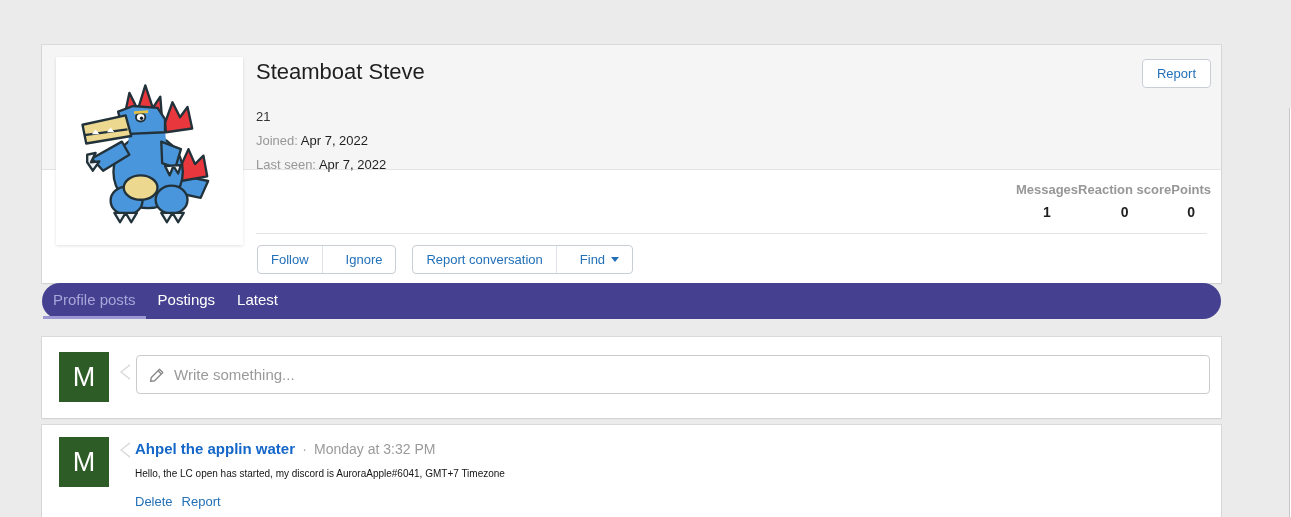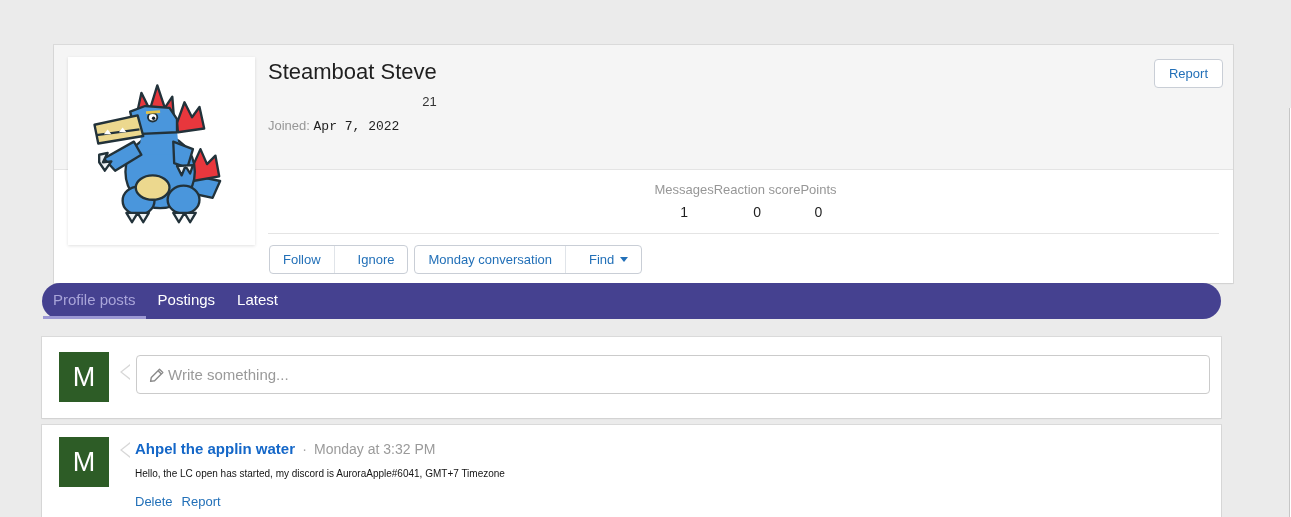--- a/index.html
+++ b/index.html
@@ -11,45 +11,45 @@
   *{margin:0;padding:0;box-sizing:border-box;}
   body{background:#fff;}
   .screen{
     position:relative;width:1291px;height:517px;overflow:hidden;
     background:var(--pageBg);
     font-family:"Liberation Sans","DejaVu Sans",sans-serif;
     color:var(--textDark);
   }
   
   .profile-card{
-    position:absolute;left:54px;top:45px;width:1179px;height:238px;
+    position:absolute;left:42px;top:45px;width:1179px;height:238px;
     background:var(--cardBg);box-shadow:0 0 0 1px rgba(0,0,0,.07),0 1px 2px rgba(0,0,0,.05);
   }
   .profile-header{position:absolute;left:0;top:0;right:0;height:125px;background:var(--headerBg);border-bottom:1px solid var(--divider);}
   .avatar-box{
     position:absolute;left:14px;top:12px;width:187px;height:188px;background:#fff;
     box-shadow:0 1px 3px rgba(0,0,0,.12);display:flex;align-items:center;justify-content:center;z-index:2;
   }
   .profile-info{position:absolute;left:214px;top:13px;z-index:3;}
   .profile-name{font-size:22px;line-height:28px;color:var(--textDark);font-weight:400;}
-  .profile-age{margin-top:8px;font-size:13px;line-height:16px;color:#333;text-align:right;}
+  .profile-age{margin-top:23px;font-size:13px;line-height:16px;color:#333;}
   .profile-meta{margin-top:8px;font-size:13px;line-height:16px;}
   .profile-meta .lbl{color:var(--textGray);margin-top:10px;}
-  .profile-meta .val{color:var(--textDark);font-family:Liberation Mono, monospace;}
+  .profile-meta .val{color:var(--textDark);}
   .report-btn{
     position:absolute;top:14px;right:10px;height:29px;padding:0 14px;z-index:3;
     background:#fff;border:1px solid var(--buttonBorder);border-radius:4px;
     color:var(--linkBlue);font-size:13px;font-family:inherit;cursor:pointer;
   }
-  .stats-row{position:absolute;left:214px;right:10px;top:137px;display:flex;justify-content:center;}
+  .stats-row{position:absolute;left:214px;right:10px;top:137px;display:flex;justify-content:flex-end;font-weight:bold;}
   .stat{text-align:center;}
   .stat-label{font-size:13px;color:var(--textGray);line-height:16px;}
   .stat-value{font-size:14px;color:var(--textDark);margin-top:6px;line-height:16px;}
   .actions-divider{position:absolute;left:214px;right:14px;top:188px;border-top:1px solid var(--divider);}
-  .actions-row{position:absolute;left:215px;top:200px;display:flex;gap:6px;}
+  .actions-row{position:absolute;left:215px;top:200px;display:flex;gap:16px;}
   .btn-group{display:flex;border:1px solid var(--buttonBorder);border-radius:4px;background:#fff;height:29px;overflow:hidden;}
   .action-btn{
     padding:0 13px;font-size:13px;color:var(--linkBlue);line-height:27px;background:none;border:none;
     font-family:inherit;cursor:pointer;display:flex;align-items:center;gap:6px;
   }
   .action-btn + .action-btn{border-left:1px solid #e0e4e9;padding-left:23px;}
   .caret-down{width:0;height:0;border-left:4px solid transparent;border-right:4px solid transparent;border-top:5px solid currentColor;display:inline-block;}
   
   .tab-bar{position:absolute;left:42px;top:283px;width:1179px;height:36px;background:var(--tabBar);display:flex;border-radius:18px;}
   .tab{padding:0 11px;line-height:34px;font-size:15px;color:var(--tabText);cursor:pointer;position:relative;}
@@ -60,21 +60,21 @@
   .composer-card{top:337px;height:81px;}
   .post-card{top:425px;height:140px;}
   .sq-avatar{
     position:absolute;left:17px;width:50px;height:50px;background:var(--avatarGreen);
     color:#fff;font-size:27px;display:flex;align-items:center;justify-content:center;cursor:pointer;
   }
   .msg-arrow{position:absolute;width:0;height:0;border-style:solid;border-width:8px 10px 8px 0;border-color:transparent #d8d8d8 transparent transparent;}
   .msg-arrow::after{content:"";position:absolute;left:2px;top:-7px;border-style:solid;border-width:7px 9px 7px 0;border-color:transparent #ffffff transparent transparent;}
   .composer-input{
     position:absolute;left:94px;top:18px;right:11px;height:39px;border:1px solid var(--inputBorder);
-    border-radius:4px;background:#fff;display:flex;align-items:center;padding:0 12px;gap:3px;
+    border-radius:4px;background:#fff;display:flex;align-items:center;padding:0 12px;gap:9px;
   }
   .composer-input input{border:none;outline:none;flex:1;font-size:15px;font-family:inherit;color:#333;background:transparent;}
   .composer-input input::placeholder{color:#9a9a9a;opacity:1;}
   .post-header{position:absolute;left:93px;top:13px;font-size:15px;line-height:22px;white-space:nowrap;}
   .post-author{color:var(--usernameBlue);font-weight:700;cursor:pointer;text-decoration:none;}
   .post-dot{color:#a5a5a5;font-size:14px;margin:0 3px;}
   .post-time{color:#9a9a9a;font-size:14px;cursor:pointer;}
   .post-body{position:absolute;left:93px;top:40px;font-size:10px;line-height:18px;color:#141414;}
   .post-actions{position:absolute;left:93px;top:69px;display:flex;gap:9px;}
   .post-link{font-size:13px;color:var(--linkBlue);cursor:pointer;text-decoration:none;}
@@ -130,20 +130,24 @@
       </svg>
     </div>
 
     <div class="profile-info">
       <div class="profile-name">Steamboat Steve</div>
       <div class="profile-age">21</div>
       <div class="profile-meta">
         <span class="lbl">Joined:</span>
         <span class="val">Apr 7, 2022</span>
       </div>
+      <div class="profile-meta">
+        <span class="lbl">Last seen:</span>
+        <span class="val">Apr 7, 2022</span>
+      </div>
     </div>
 
     <button class="report-btn">Report</button>
 
     <div class="stats-row">
       <div class="stat">
         <div class="stat-label">Messages</div>
         <div class="stat-value">1</div>
       </div>
       <div class="stat">
@@ -157,21 +161,21 @@
     </div>
 
     <div class="actions-divider"></div>
 
     <div class="actions-row">
       <div class="btn-group">
         <button class="action-btn">Follow</button>
         <button class="action-btn">Ignore</button>
       </div>
       <div class="btn-group">
-        <button class="action-btn">Monday conversation</button>
+        <button class="action-btn">Report conversation</button>
         <button class="action-btn">
           <span>Find</span>
           <span class="caret-down"></span>
         </button>
       </div>
     </div>
   </div>
 
   <div class="tab-bar">
     <div class="tab active">Profile posts</div>

